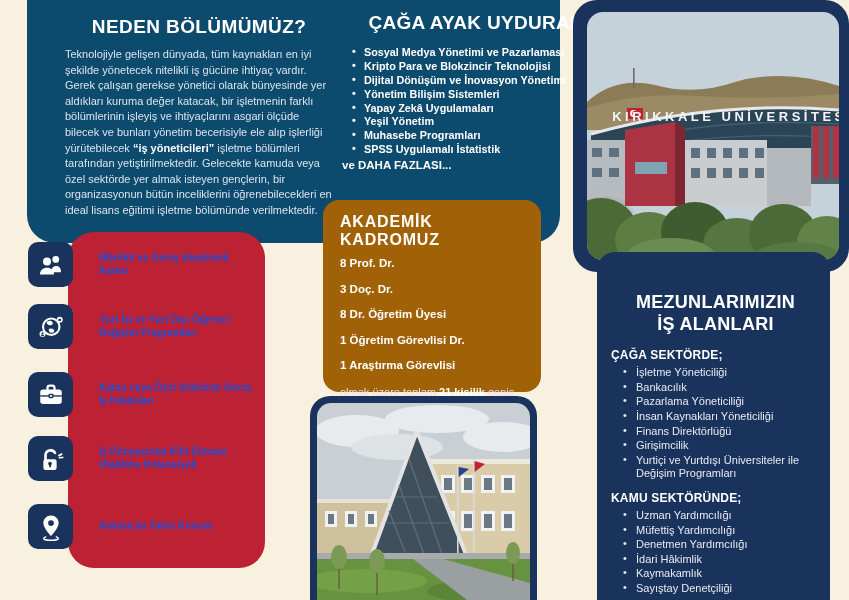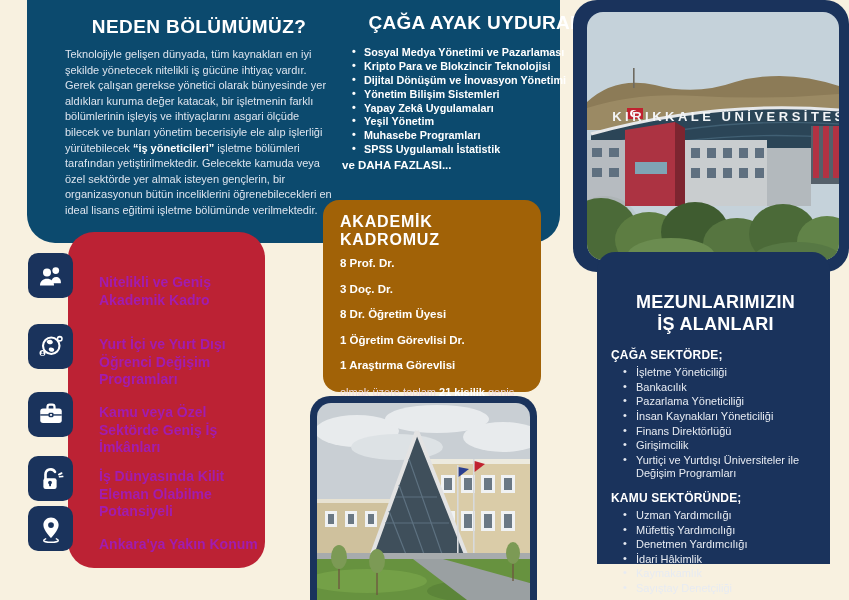--- a/index.html
+++ b/index.html
@@ -26,21 +26,21 @@
   .curr-more{font-size:11.5px;font-weight:bold;margin-top:4px;}
 
   
   .features-panel{position:absolute;left:68px;top:232px;width:197px;height:336px;
                   background:#bc2234;border-radius:26px;}
   .feature{position:absolute;left:28px;width:232px;display:flex;
            align-items:center;gap:26px;}
   .f1{top:242px;} .f2{top:304px;} .f3{top:372px;} .f4{top:436px;} .f5{top:504px;}
   .feature-icon{flex:0 0 45px;width:45px;height:45px;background:#1a335c;
                 border-radius:10px;display:flex;align-items:center;justify-content:center;}
-  .feature-label{width:160px;color:#a21caf;font-size:14px;font-weight:800;line-height:1.26;margin-top:32px;}
+  .feature-label{width:160px;color:#1d4ed8;font-size:10px;font-weight:800;line-height:1.26;}
 
   
   .academic{position:absolute;left:323px;top:200px;width:218px;height:192px;
             background:#a16207;border-radius:16px;box-sizing:border-box;
             padding:13px 16px 0 17px;color:#fff;}
   .academic h2{margin:0 0 8px;font-size:16px;font-weight:600;letter-spacing:.8px;}
   .academic ul{list-style:none;margin:0;padding:0;}
   .academic li{font-size:11.5px;font-weight:bold;line-height:13px;margin-bottom:12.5px;}
   .academic .summary{margin:1px 0 0;font-size:11px;line-height:1.35;color:#f0dade;}
   .academic .summary strong{color:#ffffff;}
@@ -51,21 +51,21 @@
                   background:#1a335c;border-radius:20px 20px 0 0;
                   padding:7px 7px 0;box-sizing:border-box;}
   .building-photo .ph{width:213px;height:197px;border-radius:14px 14px 0 0;overflow:hidden;}
   .campus-photo{position:absolute;left:573px;top:0;width:276px;height:272px;
                 background:#1a335c;border-radius:24px;padding:12px 10px 12px 14px;
                 box-sizing:border-box;}
   .campus-photo .ph{width:252px;height:248px;border-radius:16px;overflow:hidden;}
   .ph svg{display:block;}
 
   
-  .careers{position:absolute;left:597px;top:252px;width:233px;height:312px;
+  .careers{position:absolute;left:597px;top:252px;width:233px;height:348px;
            background:#1a335c;border-radius:18px 18px 0 0;box-sizing:border-box;
            padding:40px 10px 0 14px;color:#fff;}
   .careers h2{margin:0 0 13px;text-align:center;font-size:18px;font-weight:800;
               line-height:1.2;letter-spacing:.3px;}
   .careers h3{margin:0 0 4px;font-size:12px;font-weight:bold;letter-spacing:.2px;}
   .careers ul{list-style:none;margin:0 0 11px;padding:0 0 0 12px;}
   .careers li{position:relative;padding-left:13px;font-size:11px;color:#e7ebf2;
               line-height:1.2;margin-bottom:1.4px;}
   .careers li::before{content:"•";position:absolute;left:0;top:-1px;}
 </style>

